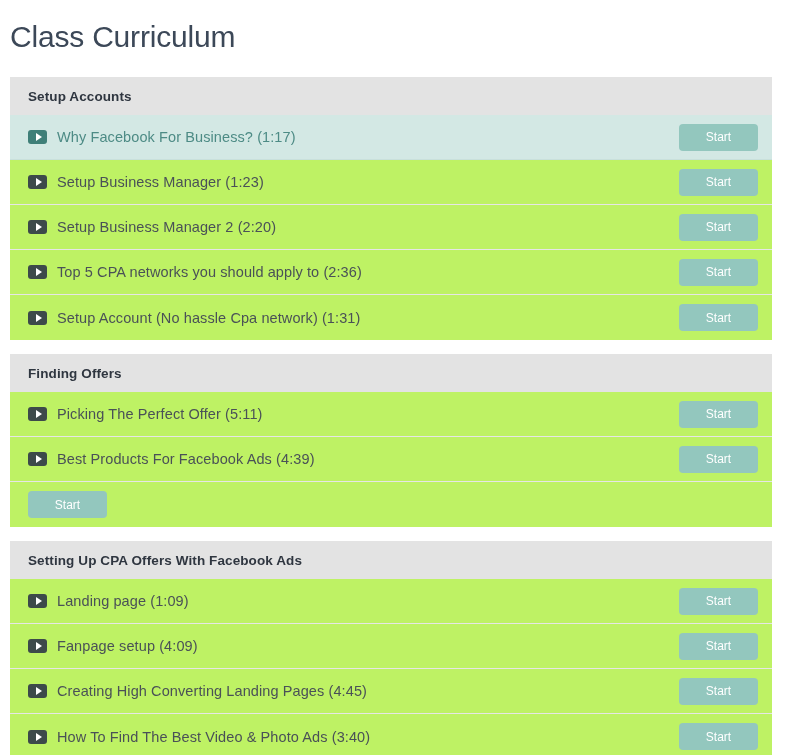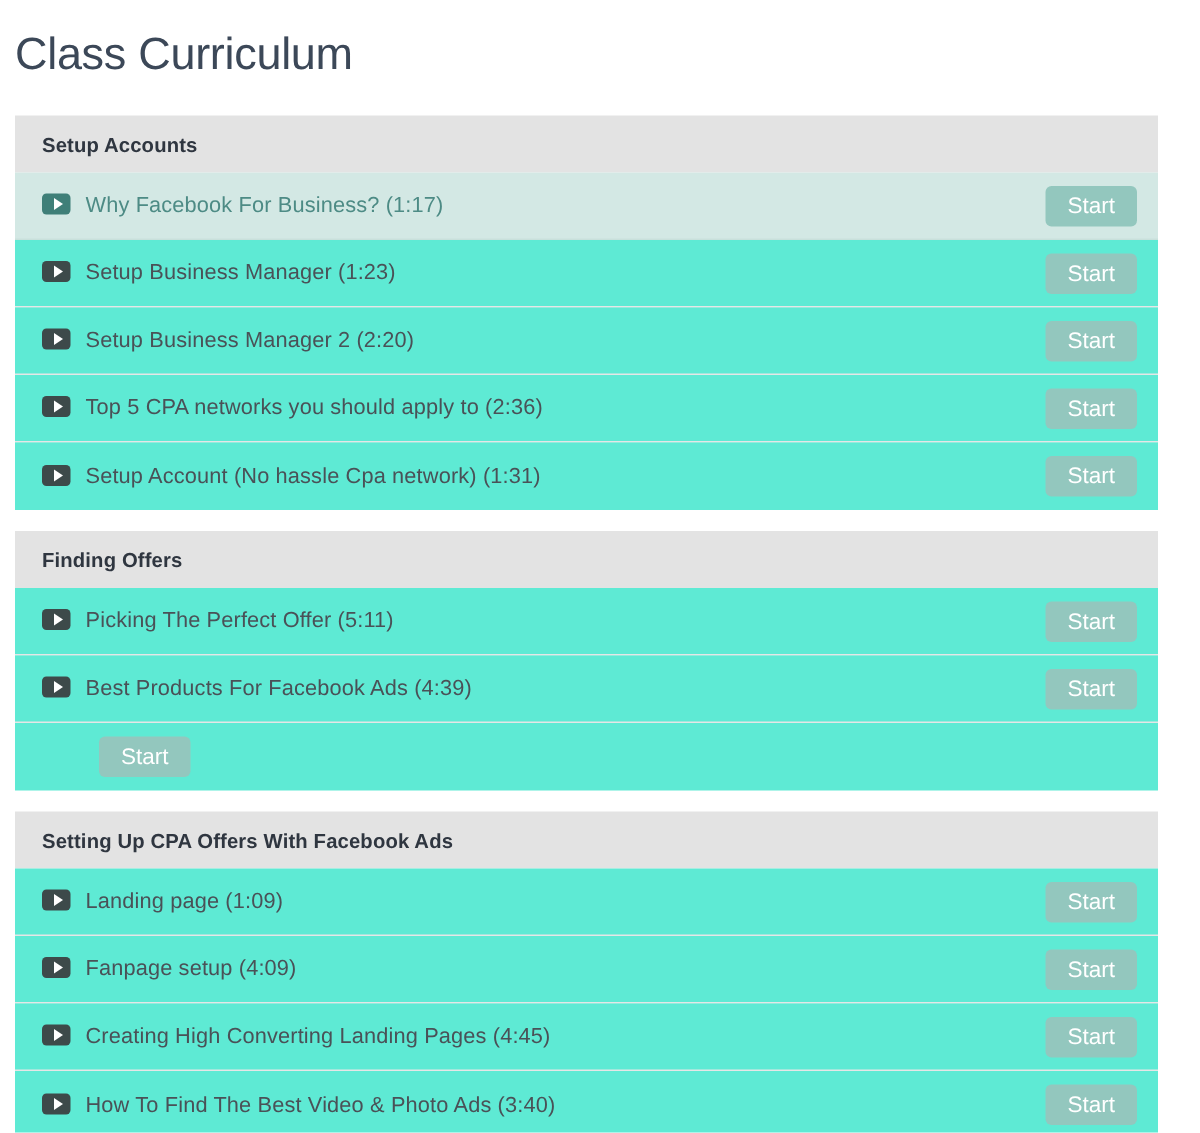--- a/index.html
+++ b/index.html
@@ -54,39 +54,39 @@
     box-sizing: border-box;
   }
   .section-header-label {
     font-size: 13.5px;
     font-weight: bold;
     color: #2f3640;
     letter-spacing: 0.1px;
   }
 
   .lesson-row {
-    background: #5eead4;
+    background: #bef264;
     height: 45px;
     display: flex;
     align-items: center;
     padding: 0 14px 0 18px;
     box-sizing: border-box;
     border-bottom: 1px solid #e6e6e6;
     cursor: pointer;
   }
   .lesson-row:last-child { border-bottom: none; }
 
   .lesson-row.active {
     background: #d3e8e4;
     border-bottom: 1px solid #c9e0db;
   }
 
   .lesson-left {
     display: flex;
-    align-items: flex-start;
+    align-items: center;
     flex: 1 1 auto;
     min-width: 0;
   }
 
   .play-icon {
     width: 19px;
     height: 14px;
     border-radius: 3px;
     background: #3d4a4a;
     display: inline-flex;
@@ -114,34 +114,33 @@
     overflow: hidden;
     text-overflow: ellipsis;
     letter-spacing: 0.1px;
   }
   .lesson-row.active .lesson-title {
     color: #4d8b85;
   }
 
   .start-button {
     flex: 0 0 auto;
-    width: 61px;
+    width: 79px;
     height: 27px;
     background: #93c7be;
     border: none;
     border-radius: 4px;
     color: #ffffff;
-    font-size: 15px;
+    font-size: 12px;
     font-family: "Liberation Sans", sans-serif;
     display: inline-flex;
     align-items: center;
     justify-content: center;
     cursor: pointer;
     padding: 0;
-    margin-left: 38px;
   }
 </style>
 </head>
 <body>
 
 <div class="page">
 
   <h1 class="page-title">Class Curriculum</h1>
 
   <div class="curriculum" id="curriculum-root">

